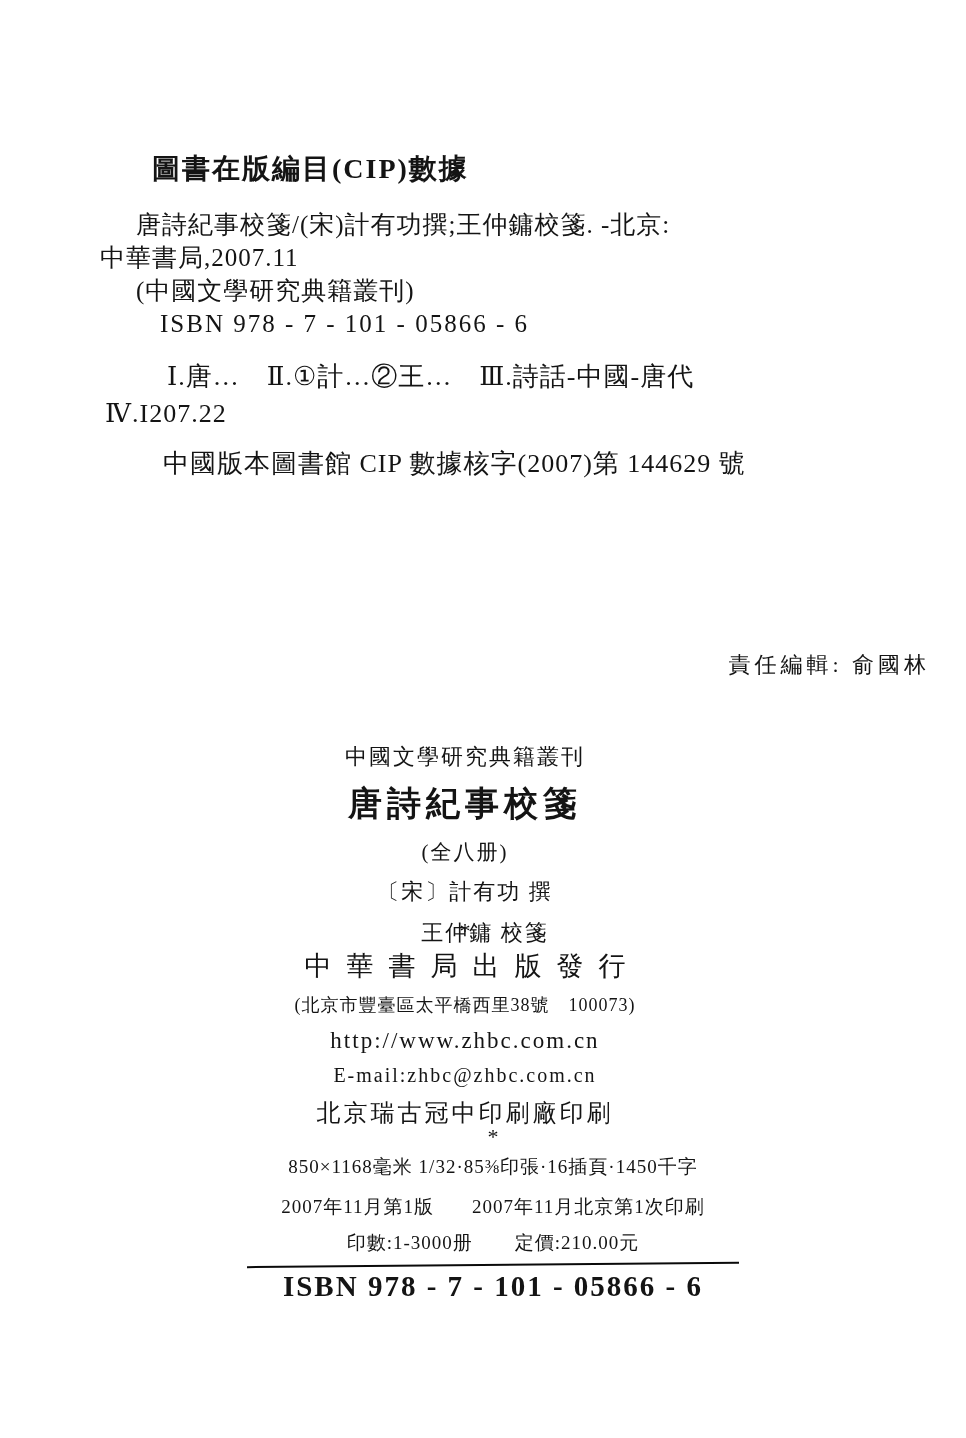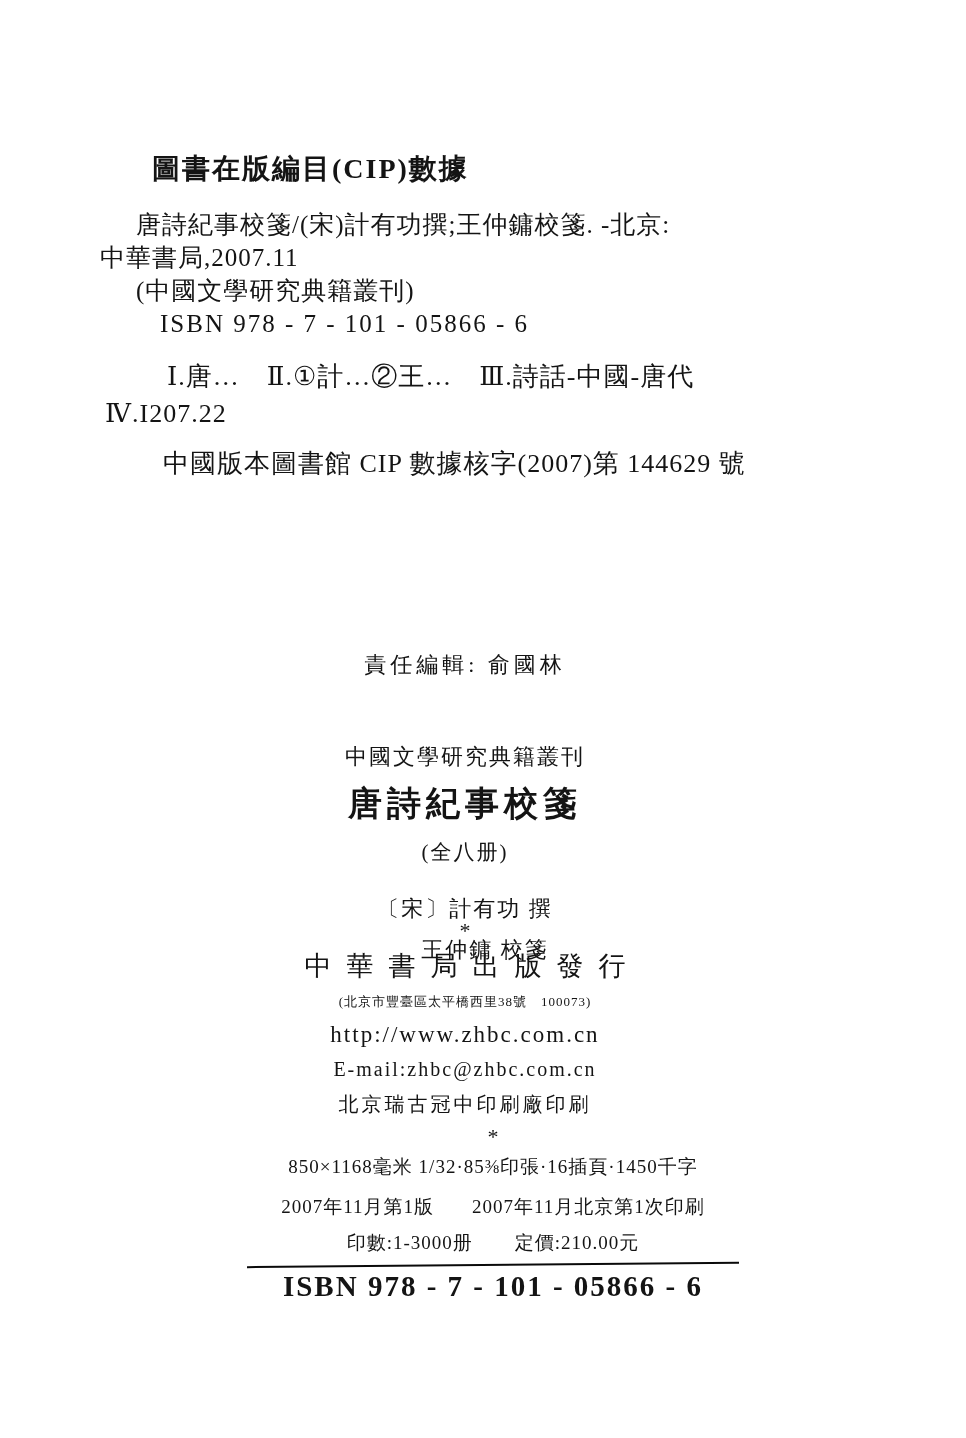--- a/index.html
+++ b/index.html
@@ -33,34 +33,34 @@
     position: absolute; left: 105px; top: 358px;
     font-size: 26px; line-height: 37px; letter-spacing: 1px; white-space: nowrap;
   }
   .cip-class .ind-1 { padding-left: 62px; }
   .cip-record {
     position: absolute; left: 163px; top: 446px;
     font-size: 26px; letter-spacing: 1px; white-space: nowrap;
   }
   
   .center-col { position: absolute; left: 0; width: 930px; text-align: center; }
-  .editor-line { top: 650px; font-size: 22px; letter-spacing: 4px; }
+  .editor-line { top: 650px; font-size: 22px; letter-spacing: 4px; text-align: right; }
   .title-block { top: 742px; }
   .title-block .series { font-size: 22px; letter-spacing: 2px; margin-bottom: 9px; }
   .title-block .title  { font-size: 34px; font-weight: bold; letter-spacing: 5px; margin-bottom: 11px; }
-  .title-block .volumes{ font-size: 21px; letter-spacing: 2px; margin-bottom: 28px; }
+  .title-block .volumes{ font-size: 21px; letter-spacing: 2px; margin-bottom: 11px; }
   .title-block .author { font-size: 22px; letter-spacing: 2px; margin-bottom: 11px; }
   .title-block .annot  { font-size: 22px; letter-spacing: 2px; padding-left: 40px; }
   .star-1 { top: 918px; font-size: 22px; }
   .pub-block { top: 948px; }
   .pub-block .publisher { font-size: 27px; letter-spacing: 15px; text-indent: 15px; margin-bottom: 9px; }
-  .pub-block .address   { font-size: 13px; letter-spacing: 1px; margin-bottom: 11px; }
+  .pub-block .address   { font-size: 18px; letter-spacing: 1px; margin-bottom: 11px; }
   .pub-block .website   { font-size: 23px; word-spacing: 5px; letter-spacing: 2px; margin-bottom: 10px; }
   .pub-block .email     { font-size: 20px; letter-spacing: 2px; margin-bottom: 10px; }
-  .pub-block .printer   { font-size: 20px; letter-spacing: 3px; }
+  .pub-block .printer   { font-size: 24px; letter-spacing: 3px; }
   
   .bottom-col { position: absolute; left: 10px; width: 966px; text-align: center; }
   .star-2 { top: 1124px; font-size: 22px; }
   .colophon { top: 1154px; }
   .colophon .format { font-size: 19px; letter-spacing: 1px; margin-bottom: 14px; }
   .colophon .edition-line { font-size: 19px; letter-spacing: 1px; margin-bottom: 10px; }
   .colophon .edition-line span { display: inline-block; }
   .colophon .edition-line .gap-r { margin-right: 38px; }
   .colophon .printrun-line { font-size: 19px; letter-spacing: 1px; }
   .colophon .printrun-line .gap-r { margin-right: 42px; }

